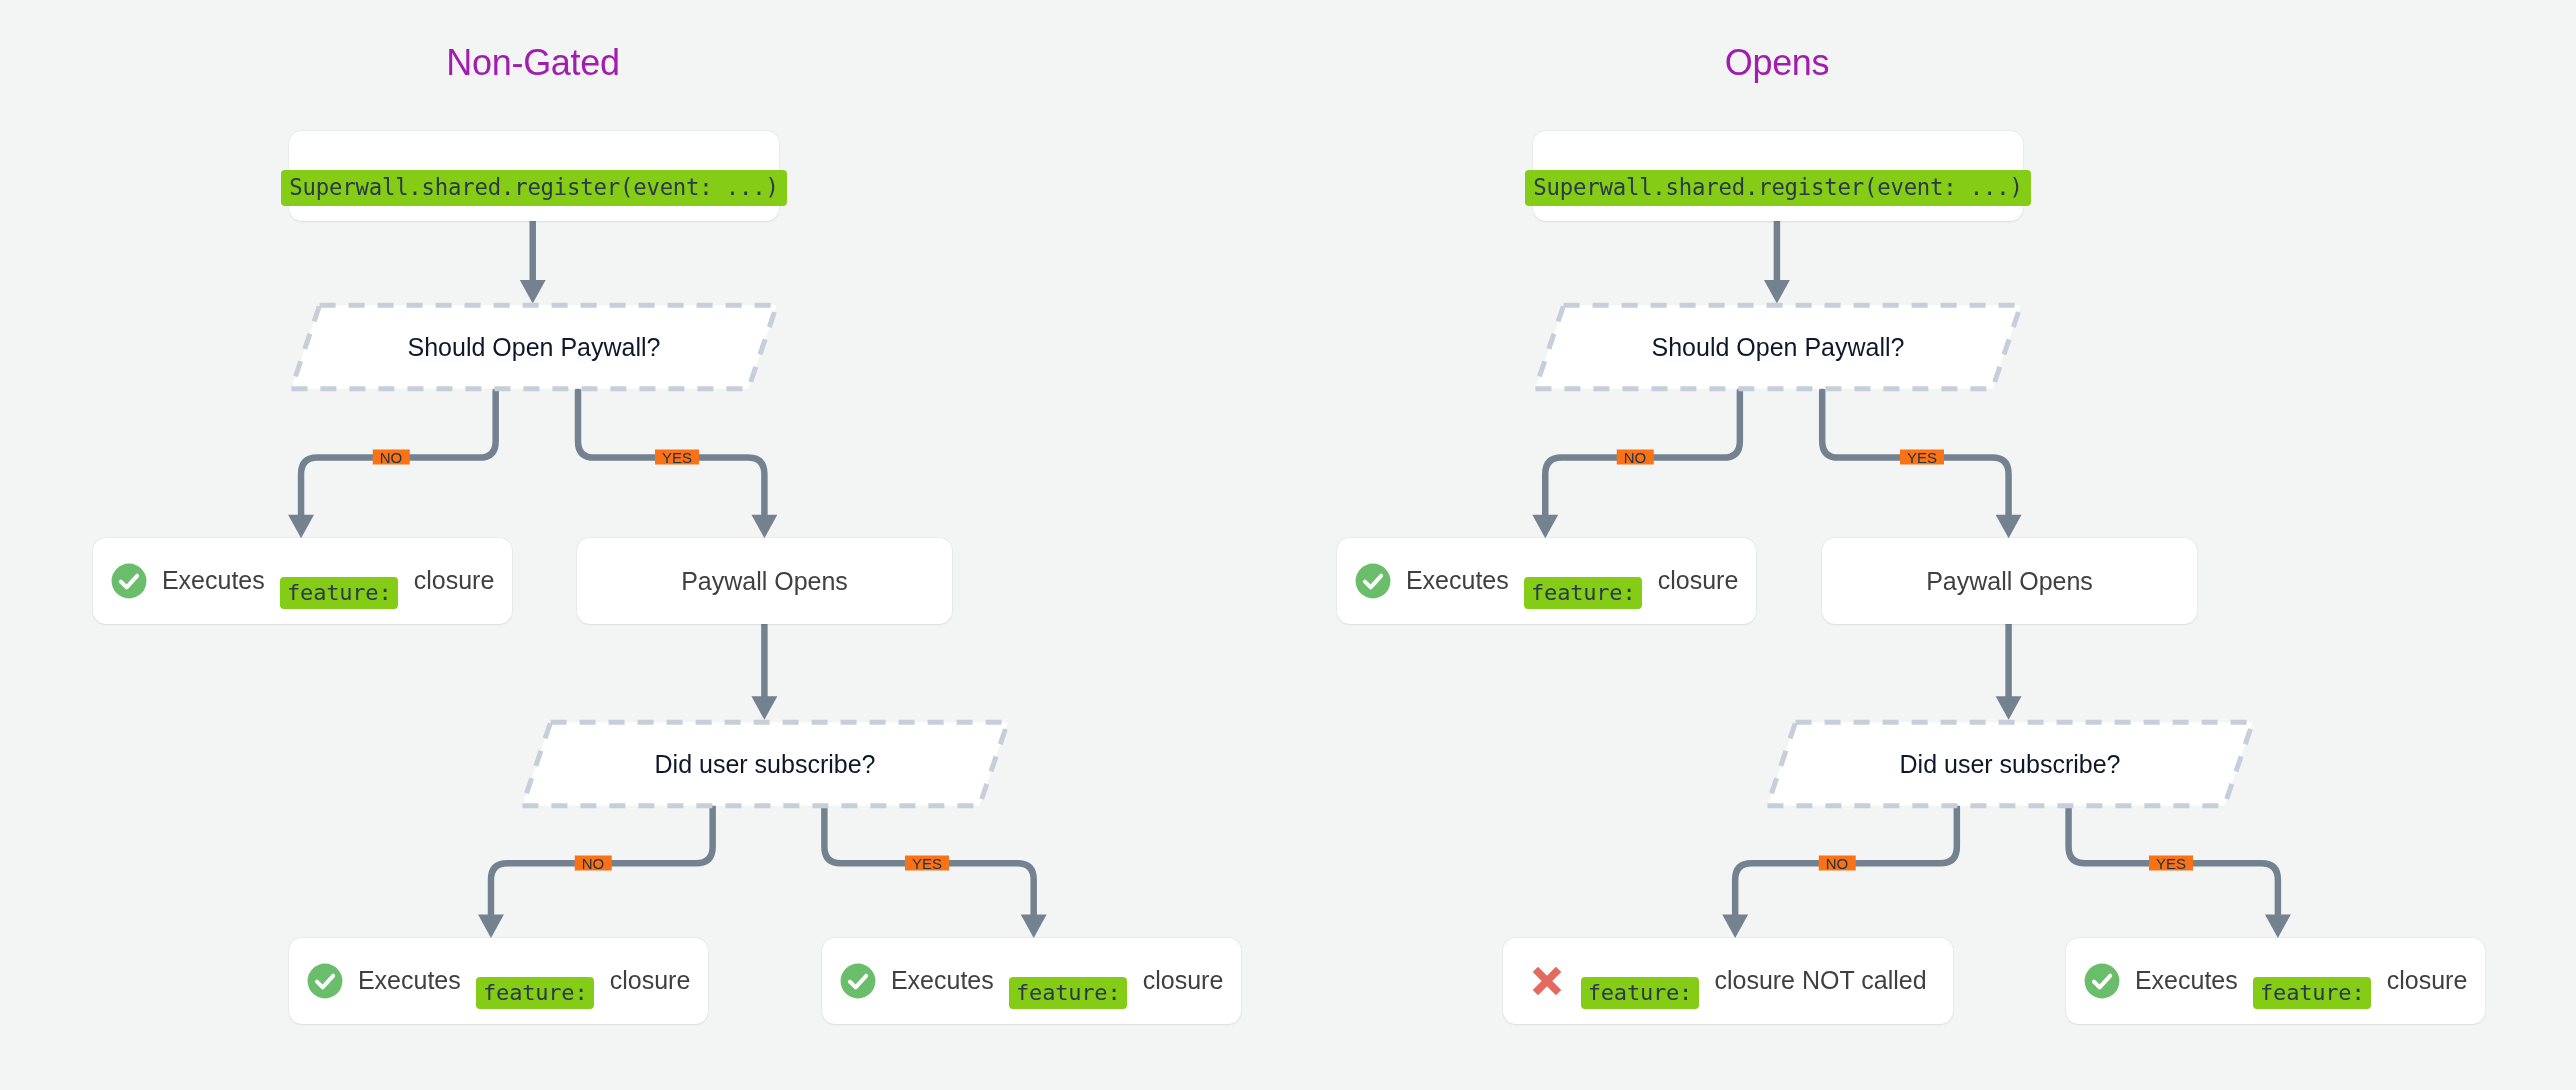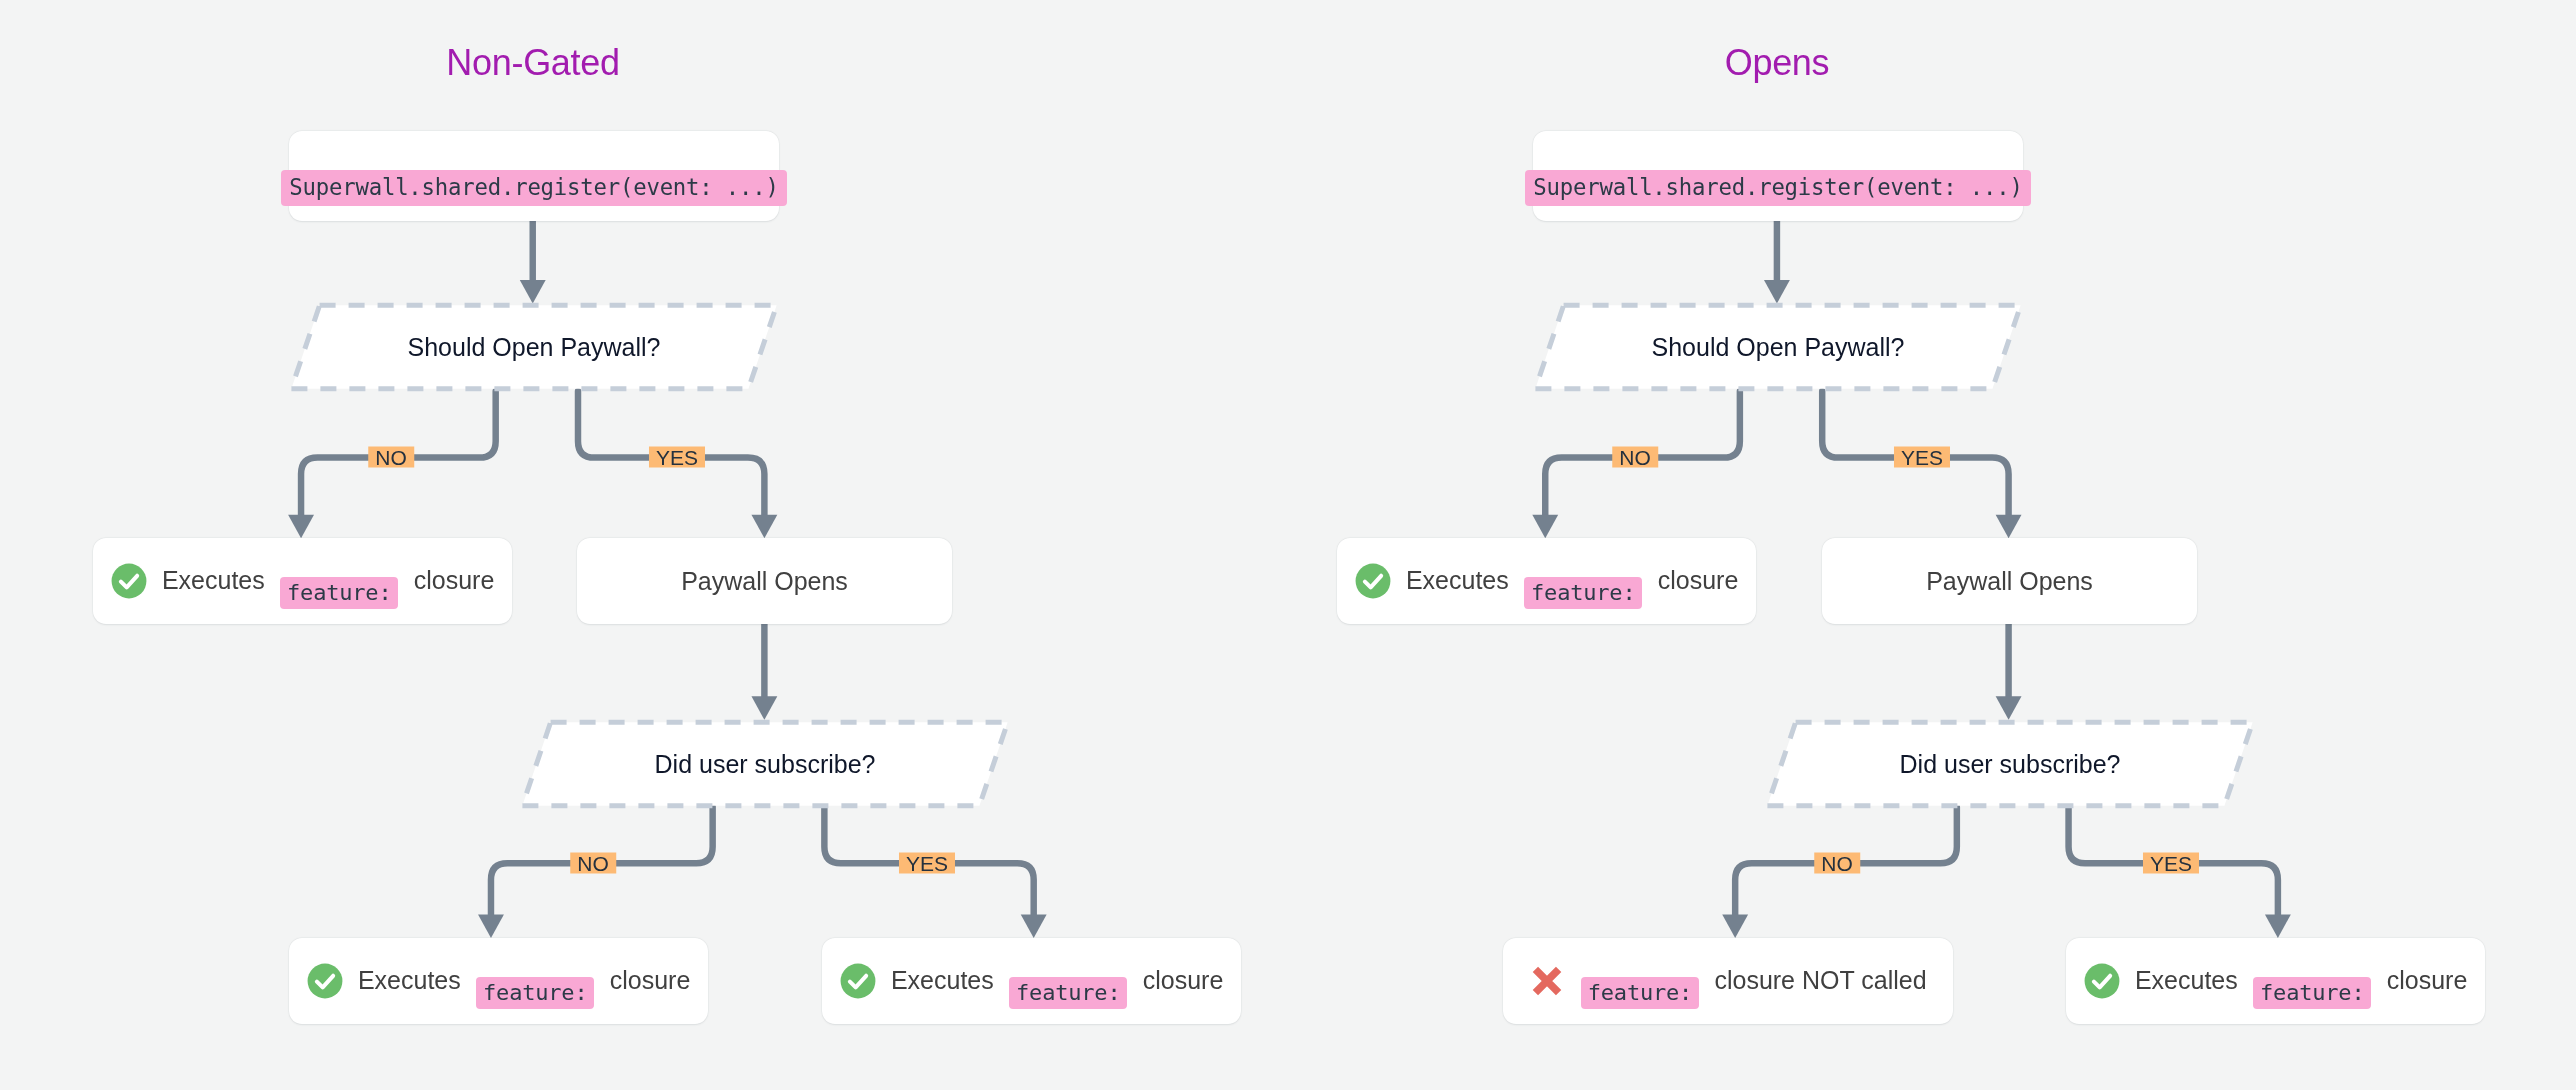--- a/index.html
+++ b/index.html
@@ -54,21 +54,21 @@
   }
   .card-label {
     font-size: 25px;
     color: #404040;
     font-weight: 400;
   }
 
   
   .code {
     font-family: "DejaVu Sans Mono", "Liberation Mono", monospace;
-    background: #f9a8d4;
+    background: #84cc16;
     color: #2c3a47;
     border-radius: 4.1px;
     padding: 2.9px 7px 4.1px 7px;
     font-size: 22px;
     letter-spacing: -0.2px;
     margin-top: 24px;
   }
   .code.big {
     font-size: 22.3px;
     padding: 4.1px 8.2px 5.3px 8.2px;
@@ -115,23 +115,23 @@
     stroke: #74818f;
     stroke-width: 11;
     stroke-linecap: round;
     stroke-linejoin: round;
   }
   .edge-head { fill: #74818f; }
 
   .edge-label {
     position: absolute;
     transform: translate(-50%, -50%);
-    font-size: 21px;
+    font-size: 15px;
     color: #25313e;
-    background: #fdba74;
+    background: #f97316;
     padding: 0 7px;
     line-height: 1;
     white-space: nowrap;
   }
 </style>
 </head>
 <body>
 
 <div id="canvas">
 

